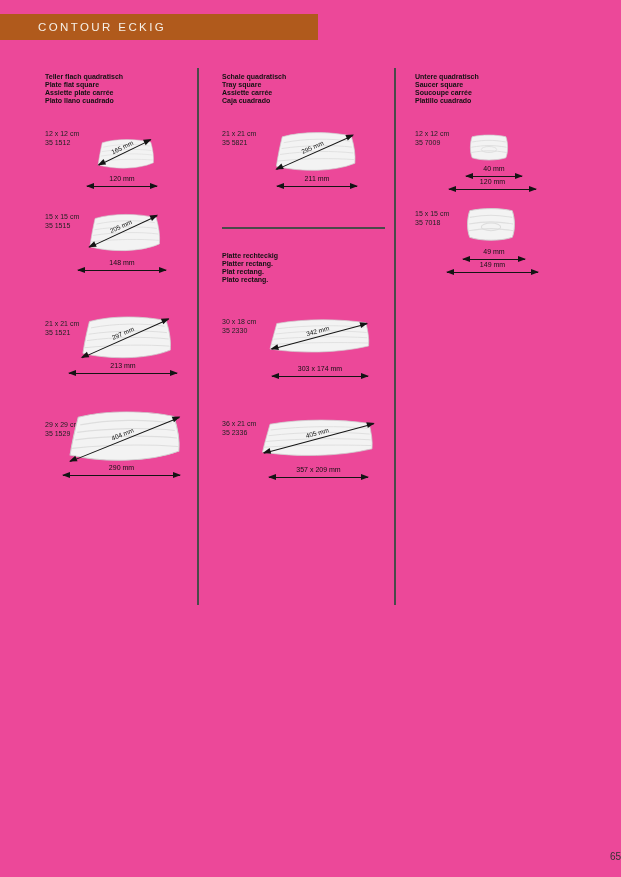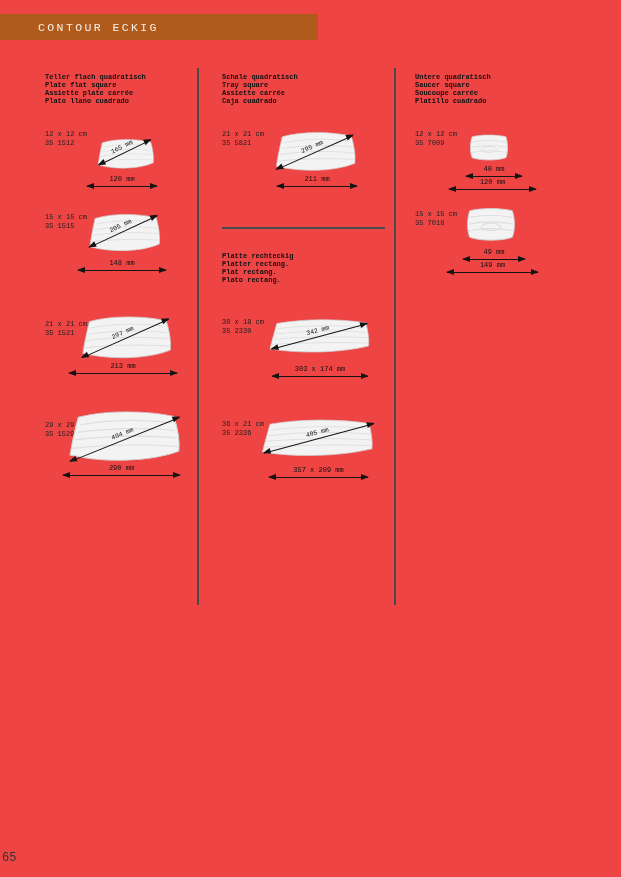--- a/index.html
+++ b/index.html
@@ -1,17 +1,17 @@
 <!DOCTYPE html>
 <html><head>
 <meta charset="utf-8">
 <style>
   html,body { margin:0; padding:0; background:#ffffff; }
-  .page { position:relative; width:621px; height:877px; background:#ef4444;
-          font-family:Liberation Mono, monospace; color:#1a1a1a; overflow:hidden; }
+  .page { position:relative; width:621px; height:877px; background:#ec4899;
+          font-family:Liberation Sans, sans-serif; color:#1a1a1a; overflow:hidden; }
 
   .band { position:absolute; left:0; top:14px; width:318px; height:26px;
           background:#b05a1c; display:flex; align-items:center; }
   .band-title { color:#f6f0e8; font-size:11.5px; letter-spacing:2.4px;
                 padding-left:38px; font-weight:400; white-space:nowrap; }
 
   .vrule { position:absolute; top:68px; height:537px; width:1.5px; background:#4a4a4a; }
   .hrule { position:absolute; height:1.5px; background:#4a4a4a; }
 
   .sec-title { position:absolute; font-size:7px; font-weight:bold; line-height:8px; color:#111; }
@@ -30,22 +30,22 @@
 
   .warrow { position:absolute; }
   .warrow .wlabel { text-align:center; font-size:7px; line-height:8px; margin-bottom:3px;
                     white-space:nowrap; color:#111; }
 
   .diag { position:absolute; display:flex; flex-direction:column; align-items:center;
           gap:1px; transform-origin:50% 100%; }
   .diag .dlabel { font-size:6.5px; line-height:8px; white-space:nowrap; color:#111; }
   .diag .harrow { width:100%; }
 
-  .pagenum { position:absolute; left:2px; right:0; top:851px; text-align:left;
-             font-size:12px; color:#333; }
+  .pagenum { position:absolute; left:2px; right:0; top:851px; text-align:right;
+             font-size:10px; color:#333; }
 </style>
 </head>
 <body>
 
 <div class="page">
 
   <div class="band" style="background: rgb(176, 90, 28);">
     <span class="band-title">CONTOUR ECKIG</span>
   </div>
 

